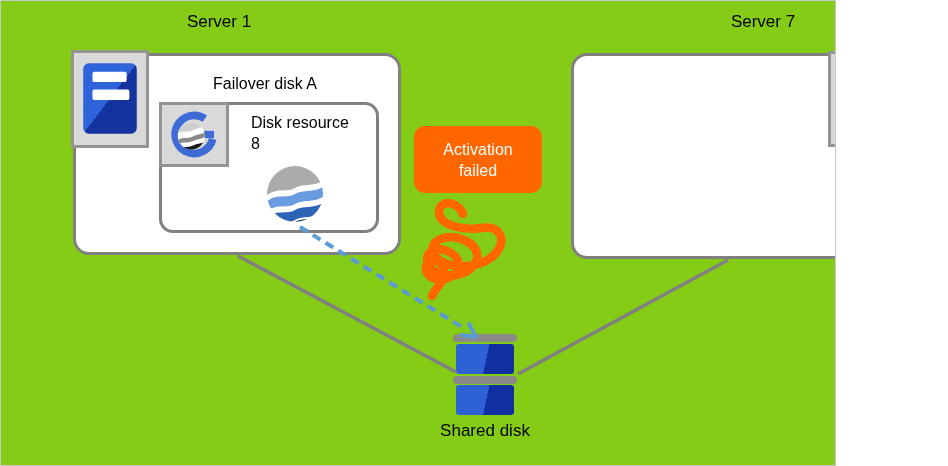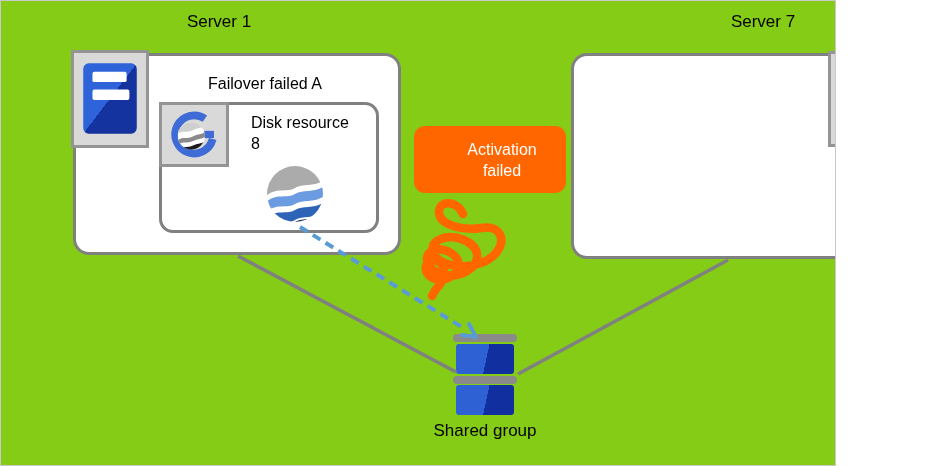--- a/index.html
+++ b/index.html
@@ -27,21 +27,21 @@
     position:absolute; background:#d9d9d9; border:3px solid #949494; box-sizing:border-box;
   }
   #server1-icon { left:70px;  top:49px; width:78px; height:98px; }
   #server2-icon { left:827px; top:50px; width:73px; height:96px; }
   #group-icon   { left:158px; top:101px; width:70px; height:65px; }
   .icon-frame svg { display:block; width:100%; height:100%; }
   #disk-sphere { position:absolute; left:266px; top:164px; width:56px; height:58px; }
   #badge {
     position:absolute; left:413px; top:125px; width:128px; height:67px;
     background:#FF6600; border-radius:11px; color:#ffffff; font-size:16px; line-height:21px;
-    display:flex; align-items:center; justify-content:center; text-align:center;padding-left:24px;
+    display:flex; align-items:center; justify-content:center; text-align:center;
   }
   #badge span { display:block; width:108px; }
   #shared-disk { position:absolute; left:452px; top:331px; width:64px; height:85px; }
   .disk-bar {
     position:absolute; left:0; width:64px; height:8px; border-radius:4px; background:#8A8A8A;
   }
   .disk-block {
     position:absolute; left:3px; width:58px; height:30px; border-radius:3px;
     background:linear-gradient(102deg, #2E62D4 52%, #112F9E 52%);
   }
@@ -54,21 +54,21 @@
 <body>
 
 <div id="canvas">
 
   <div id="server1-title" class="diagram-title">Server 1</div>
   <div id="server2-title" class="diagram-title">Server 7</div>
 
   <div id="server1-box" class="server-box"></div>
   <div id="server2-box" class="server-box"></div>
 
-  <div id="failover-label">Failover failed A</div>
+  <div id="failover-label">Failover disk A</div>
   <div id="failover-box"></div>
 
   <div id="server1-icon" class="icon-frame">
     <svg viewBox="0 0 78 98" preserveAspectRatio="none">
       <defs>
         <linearGradient id="srvGrad" x1="0" y1="0" x2="1" y2="1">
           <stop offset="0.5" stop-color="#2E63D9"></stop>
             <stop offset="0.5" stop-color="#14339E"></stop>
         </linearGradient>
       </defs>
@@ -121,21 +121,21 @@
   <div id="badge">
     <span>Activation failed</span>
   </div>
 
   <div id="shared-disk">
     <div id="disk-bar-1" class="disk-bar"></div>
     <div id="disk-block-1" class="disk-block"></div>
     <div id="disk-bar-2" class="disk-bar"></div>
     <div id="disk-block-2" class="disk-block"></div>
   </div>
-  <div id="shared-disk-label">Shared group</div>
+  <div id="shared-disk-label">Shared disk</div>
 
   <svg id="overlay">
 
     <line x1="237" y1="255" x2="455" y2="371" stroke="#808080" stroke-width="3.5"></line>
     <line x1="727" y1="259" x2="517" y2="373" stroke="#808080" stroke-width="3.5"></line>
 
     <g>
       <line x1="299" y1="226" x2="464" y2="328" stroke="#5B9BD5" stroke-width="4" stroke-dasharray="9 6"></line>
       <path d="M 461 334 L 475 336 L 468 323" fill="none" stroke="#5B9BD5" stroke-width="4" stroke-linecap="round" stroke-linejoin="round"></path>
     </g>

